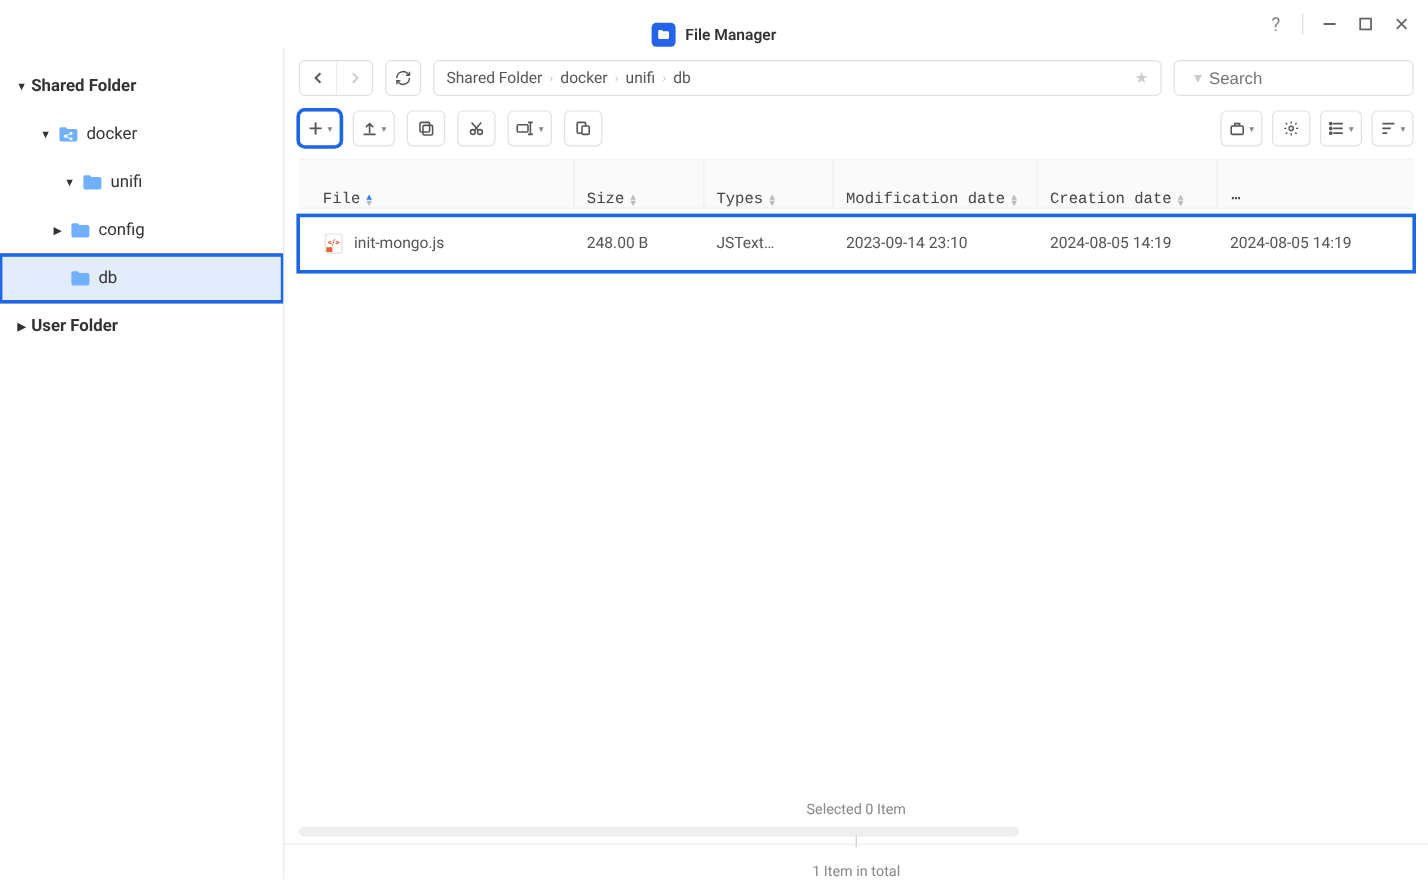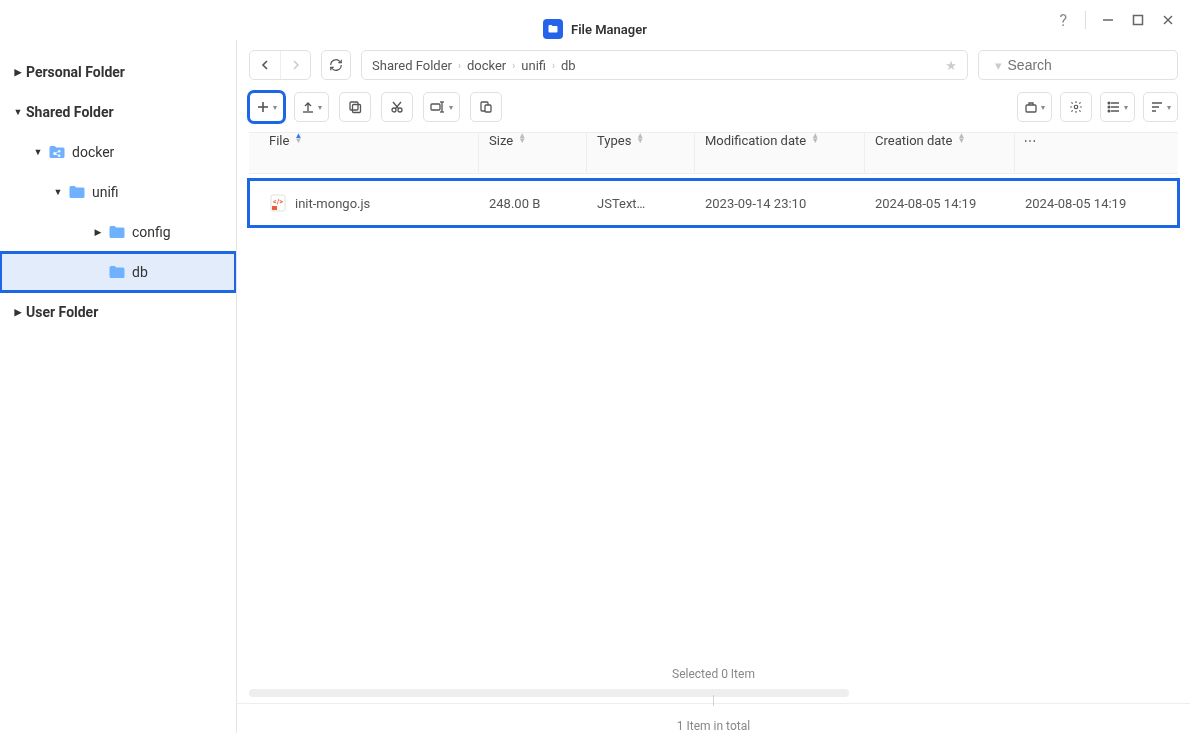--- a/index.html
+++ b/index.html
@@ -24,21 +24,21 @@
 .tree-item { display: flex; align-items: center; height: 40px; padding-left: 10px; cursor: pointer; font-size: 14px; }
 .tree-item .arrow { width: 16px; display: inline-flex; align-items: center; justify-content: center; color: #333; font-size: 11px; }
 .tree-item .arrow.right::before { content: "▶"; font-size: 9px; }
 .tree-item .arrow.down::before { content: "▼"; font-size: 9px; }
 .tree-item .arrow.none { width: 16px; }
 .tree-item .folder-icon { width: 18px; height: 16px; margin: 0 6px 0 2px; display: inline-flex; align-items: center; justify-content: center; }
 .tree-item .label { font-size: 14px; color: #333; }
 .tree-item.root { font-weight: 700; }
 .tree-item.depth-1 { padding-left: 30px; }
 .tree-item.depth-2 { padding-left: 50px; }
-.tree-item.depth-3 { padding-left: 90px; }
+.tree-item.depth-3 { padding-left: 40px; }
 .tree-item.selected { background: #e2ecfb; outline: 3px solid #1d66e5; outline-offset: -2px; }
 
 
 .topbar { display:flex; align-items:center; gap:10px; padding: 10px 12px 0 12px; }
 .nav-group { display:flex; border:1px solid #e1e1e1; border-radius:5px; height:30px; }
 .nav-btn { width:30px; display:flex; align-items:center; justify-content:center; color:#555; cursor:pointer; }
 .nav-btn + .nav-btn { border-left:1px solid #eee; }
 .nav-btn.disabled { color:#ccc; cursor:default; }
 .icon-btn { width:30px; height:30px; border:1px solid #e1e1e1; border-radius:5px; display:flex; align-items:center; justify-content:center; color:#555; cursor:pointer; }
 .breadcrumb-bar { flex:1; height:30px; border:1px solid #e1e1e1; border-radius:5px; display:flex; align-items:center; padding:0 10px; gap:6px; font-size:13px; color:#555; min-width:0; }
@@ -51,21 +51,21 @@
 .toolbar2 { display:flex; align-items:center; gap:10px; padding: 12px 12px 10px 12px; }
 .tb-btn { height:30px; min-width:32px; padding:0 6px; border:1px solid #e1e1e1; border-radius:5px; display:flex; align-items:center; justify-content:center; color:#555; cursor:pointer; gap:2px; position:relative; }
 .tb-btn.highlighted { outline:3px solid #1d66e5; outline-offset:-1px; }
 .tb-btn .caret { font-size:8px; color:#888; margin-left:1px; }
 .spacer { flex:1; }
 .right-tools { display:flex; gap:8px; }
 
 
 .table-wrap { flex:1; overflow:auto; padding:0 12px; }
 .table-header { display:flex; height:42px; align-items:center; background:#fafafa; border-top:1px solid #eee; border-bottom:1px solid #eee; font-size:13px; color:#444; }
-.th { display:flex; align-items:flex-start; gap:5px; padding:0 10px; border-right:1px solid #eee; height:100%; }
+.th { display:flex; align-items:flex-end; gap:5px; padding:0 10px; border-right:1px solid #eee; height:100%;font-family:Liberation Mono, monospace; }
 .th:last-child { border-right:none; }
 .th .sortcol { display:inline-flex; flex-direction:column; line-height:5px; font-size:8px; color:#bbb; }
 .th .sortcol .up.active { color:#2f7cf6; }
 .th-file { width:230px; padding-left:20px; }
 .th-size { width:108px; justify-content:flex-start; }
 .th-types { width:108px; }
 .th-mod { width:170px; }
 .th-create { width:150px; }
 .th-recent { flex:1; min-width:120px; }
 .th-more { width:30px; justify-content:center; cursor:pointer; }
@@ -122,24 +122,20 @@
           <line x1="10" y1="2" x2="2" y2="10" stroke="#666" stroke-width="1.5"></line>
         </svg>
     </span>
   </div>
 </div>
 
 <div class="main">
 
   <div class="sidebar">
     <div class="tree-item root">
-      <span class="arrow right"></span>
-      <span class="label">Personal Folder</span>
-    </div>
-    <div class="tree-item root">
       <span class="arrow down"></span>
       <span class="label">Shared Folder</span>
     </div>
     <div class="tree-item depth-1">
       <span class="arrow down"></span>
       <span class="folder-icon">
         <svg viewBox="0 0 24 20" width="18" height="16">
             <path fill="#6fb1ff" d="M2 4a2 2 0 0 1 2-2h5l2 2h9a2 2 0 0 1 2 2v10a2 2 0 0 1-2 2H4a2 2 0 0 1-2-2V4z"></path>
             <circle cx="9" cy="12" r="2" fill="#fff"></circle>
             <circle cx="15" cy="9" r="1.6" fill="#fff"></circle>

